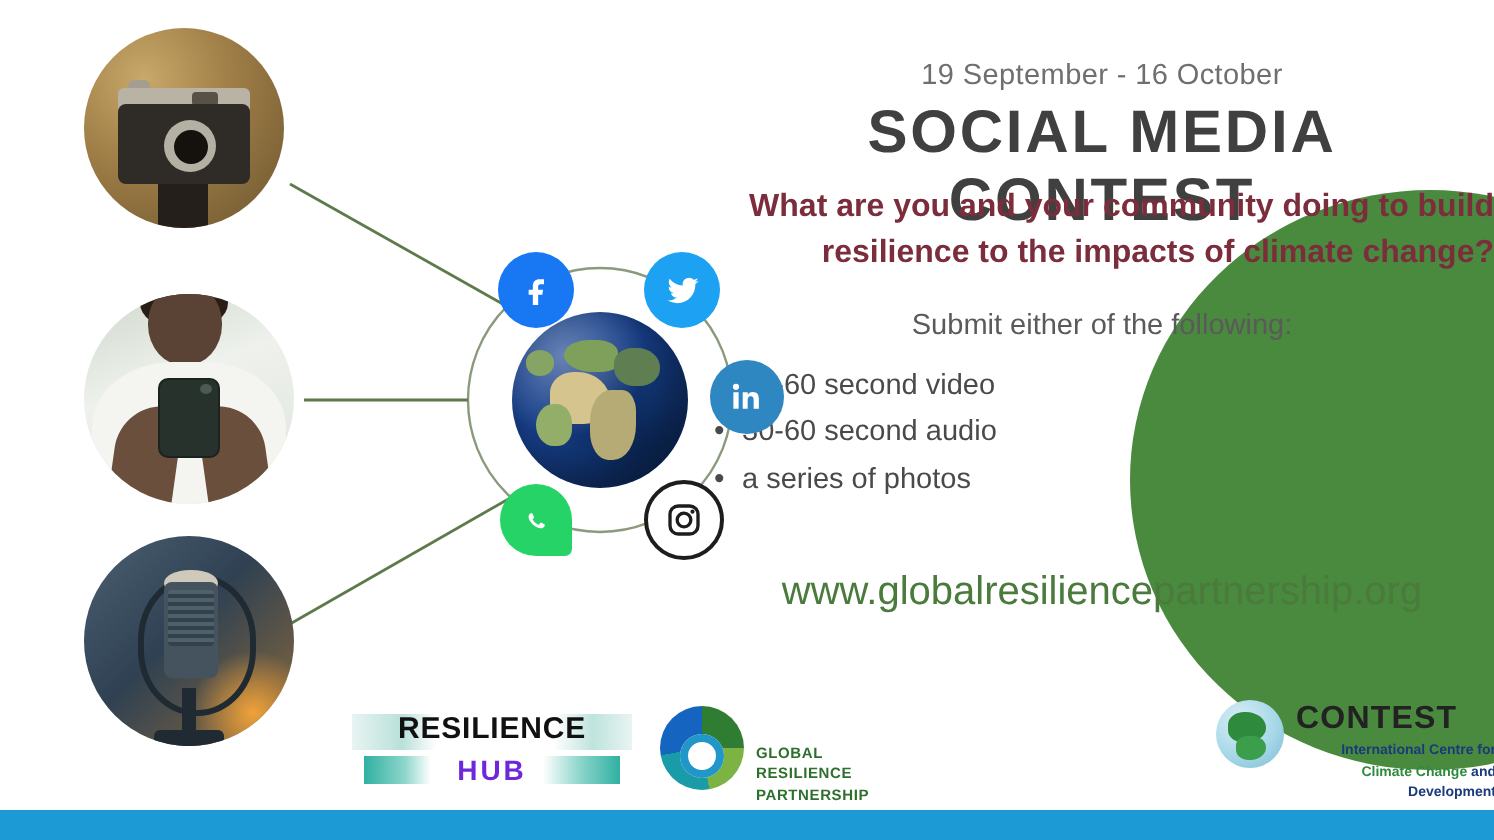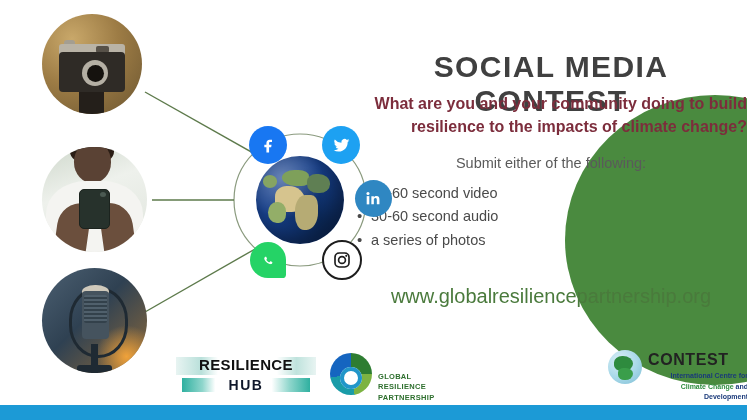--- a/index.html
+++ b/index.html
@@ -107,21 +107,21 @@
 
   
   .logostrip{position:absolute;left:0;bottom:15px;width:687px;height:62px;z-index:7;display:flex;align-items:center;}
   .logo{position:absolute;display:flex;align-items:center;}
 
   
   .lg-rh{left:176px;top:8px;width:140px;height:46px;}
   .rh-bar{position:absolute;left:0;top:6px;width:140px;height:18px;background:linear-gradient(90deg,#e8f4f2 0%,#b9e0da 18%,#ffffff 30%,#ffffff 72%,#bfe3dd 86%,#e8f4f2 100%);}
   .rh-bar2{position:absolute;left:6px;top:27px;width:128px;height:14px;background:linear-gradient(90deg,#2fb0a0 0%,#8fd6cc 16%,#ffffff 26%,#ffffff 70%,#8fd6cc 84%,#2fb0a0 100%);}
   .rh-t1{position:absolute;left:0;top:5px;width:140px;text-align:center;font-size:15px;font-weight:bold;color:#111;letter-spacing:.4px;}
-  .rh-t2{position:absolute;left:0;top:26px;width:140px;text-align:center;font-size:14px;font-weight:bold;color:#0f172a;letter-spacing:1.5px;}
+  .rh-t2{position:absolute;left:0;top:26px;width:140px;text-align:center;font-size:14px;font-weight:bold;color:#6d28d9;letter-spacing:1.5px;}
 
   
   .lg-grp{left:330px;top:6px;width:120px;height:50px;}
   .grp-ring{position:absolute;left:0;top:4px;width:42px;height:42px;border-radius:50%;
     background:conic-gradient(#2e7d32 0deg 90deg,#7cb342 90deg 170deg,#1a9ca8 170deg 260deg,#1565c0 260deg 360deg);}
   .grp-hole{position:absolute;left:10px;top:14px;width:22px;height:22px;border-radius:50%;background:#fff;
     box-shadow:0 0 0 4px #2196c9 inset;}
   .grp-txt{position:absolute;left:48px;top:23px;font-size:7.5px;font-weight:bold;color:#2e6f2e;line-height:1.38;letter-spacing:.3px;}
 
   
@@ -232,20 +232,21 @@
 
   <div class="sicon si-ig">
     <svg width="20" height="20" viewBox="0 0 24 24" aria-hidden="true">
       <rect x="3.6" y="3.6" width="16.8" height="16.8" rx="5" ry="5" fill="none" stroke="#1d1d1d" stroke-width="2"></rect>
       <circle cx="12" cy="12" r="4.1" fill="none" stroke="#1d1d1d" stroke-width="2"></circle>
       <circle cx="17.1" cy="7" r="1.25" fill="#1d1d1d"></circle>
     </svg>
   </div>
 
   <div class="rightcol">
+    <div class="txt date">19 September - 16 October</div>
     <div class="txt headline">SOCIAL MEDIA CONTEST</div>
     <div class="txt sub">
       <div>What are you and your community doing to build</div>
       <div>resilience to the impacts of climate change?</div>
     </div>
     <div class="txt submit">Submit either of the following:</div>
     <div class="txt bullets">
       <ul>
         <li>30-60 second video</li>
         <li>30-60 second audio</li>

